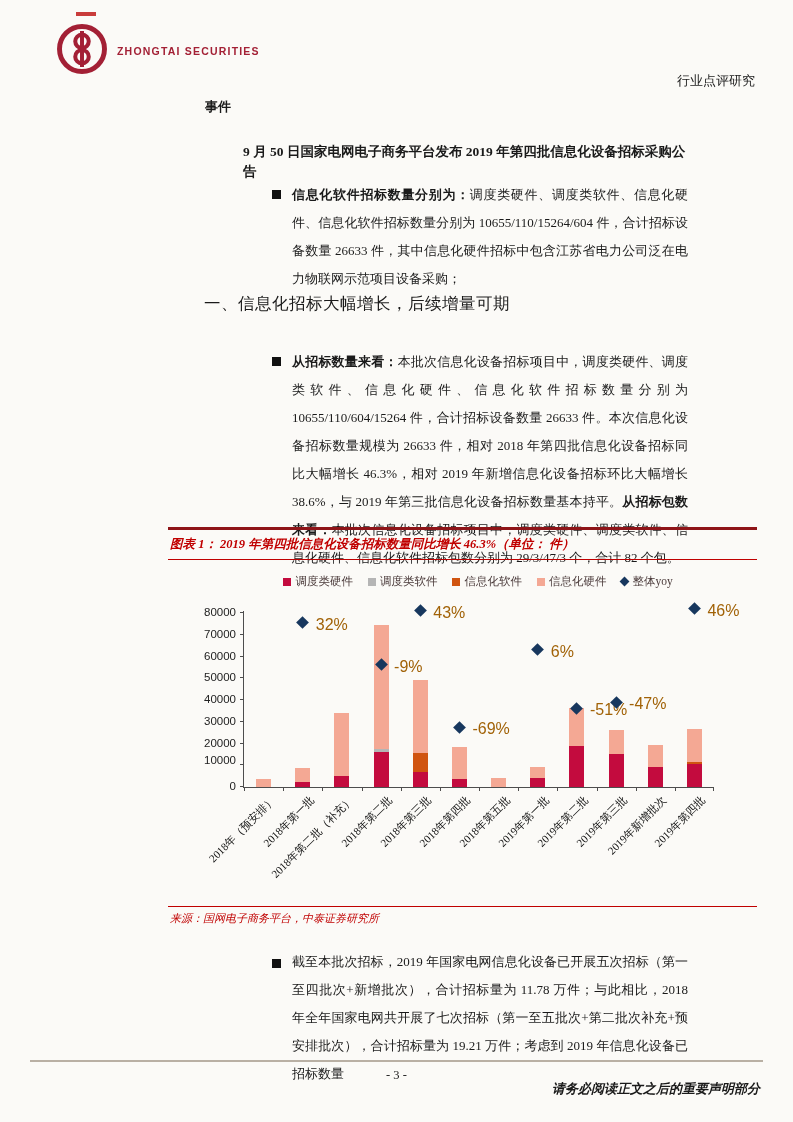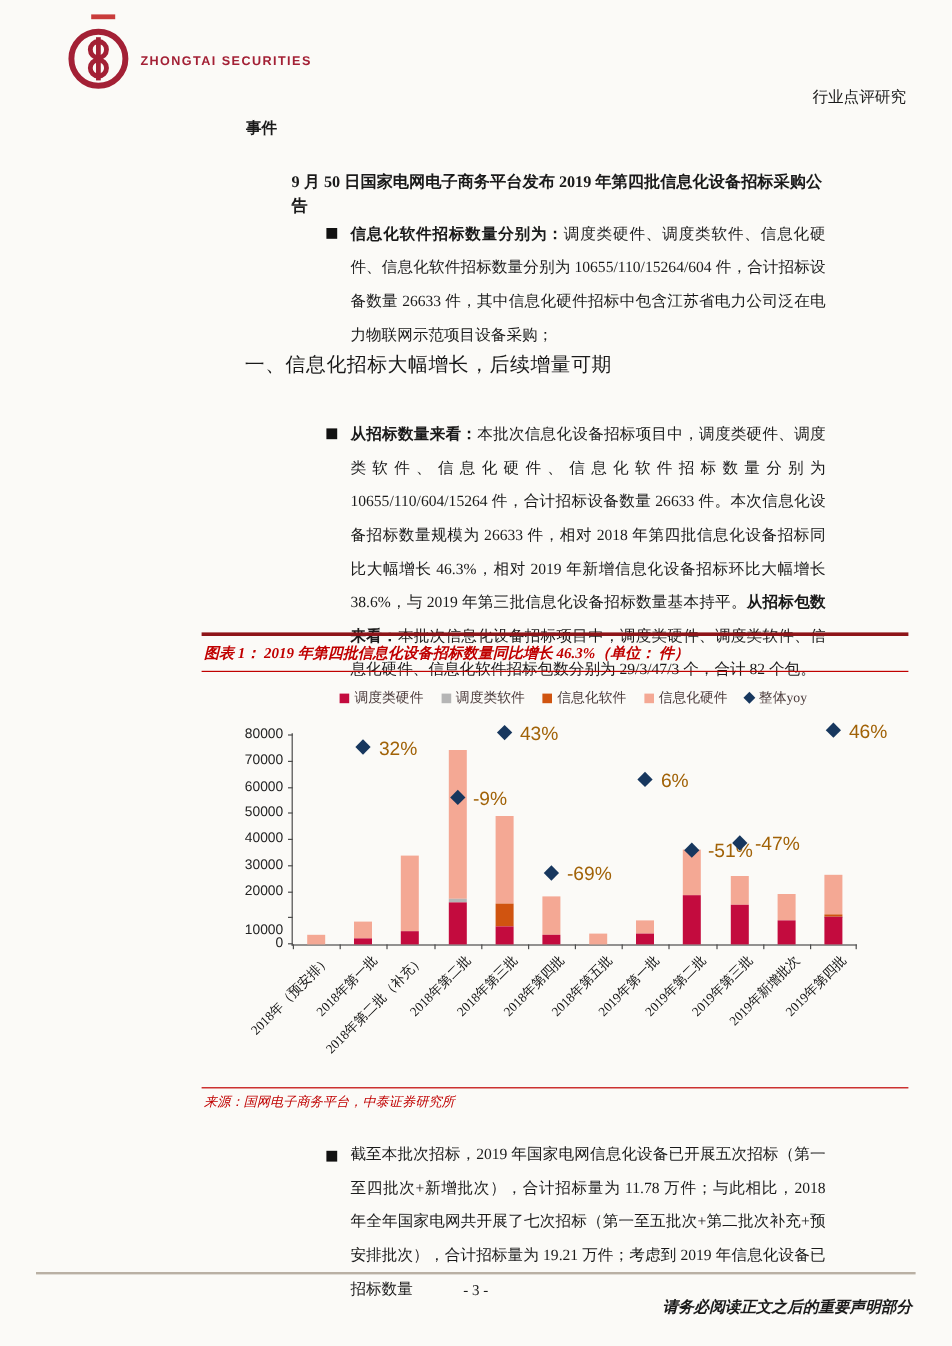--- a/index.html
+++ b/index.html
@@ -109,21 +109,21 @@
         <span>信息化硬件</span>
       </div>
       <div class="legend-item">
         <span class="legend-diamond" style="background: rgb(23, 55, 94);"></span>
         <span>整体yoy</span>
       </div>
     </div>
   <div class="plot" id="plot">
       <div class="ylabel" style="bottom: -5px;">0</div>
       <div class="ytick" style="bottom: 0px;"></div>
-      <div class="ylabel" style="bottom: 6px;">10000</div>
+      <div class="ylabel" style="bottom: 21px;">10000</div>
       <div class="ytick" style="bottom: 21.75px;"></div>
       <div class="ylabel" style="bottom: 38.5px;">20000</div>
       <div class="ytick" style="bottom: 43.5px;"></div>
       <div class="ylabel" style="bottom: 60.25px;">30000</div>
       <div class="ytick" style="bottom: 65.25px;"></div>
       <div class="ylabel" style="bottom: 82px;">40000</div>
       <div class="ytick" style="bottom: 87px;"></div>
       <div class="ylabel" style="bottom: 103.75px;">50000</div>
       <div class="ytick" style="bottom: 108.75px;"></div>
       <div class="ylabel" style="bottom: 125.5px;">60000</div>

